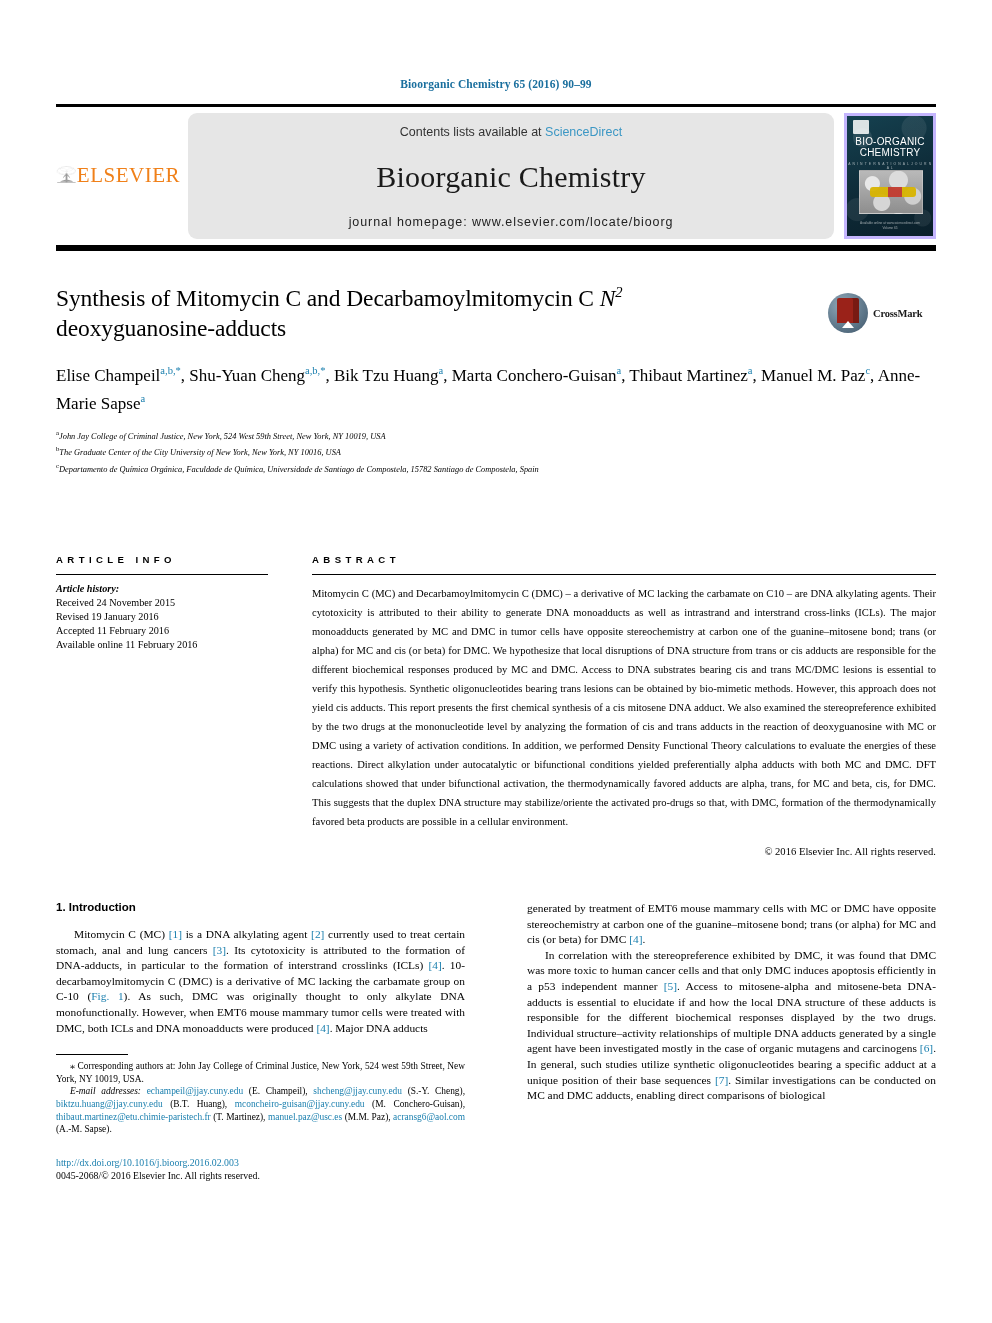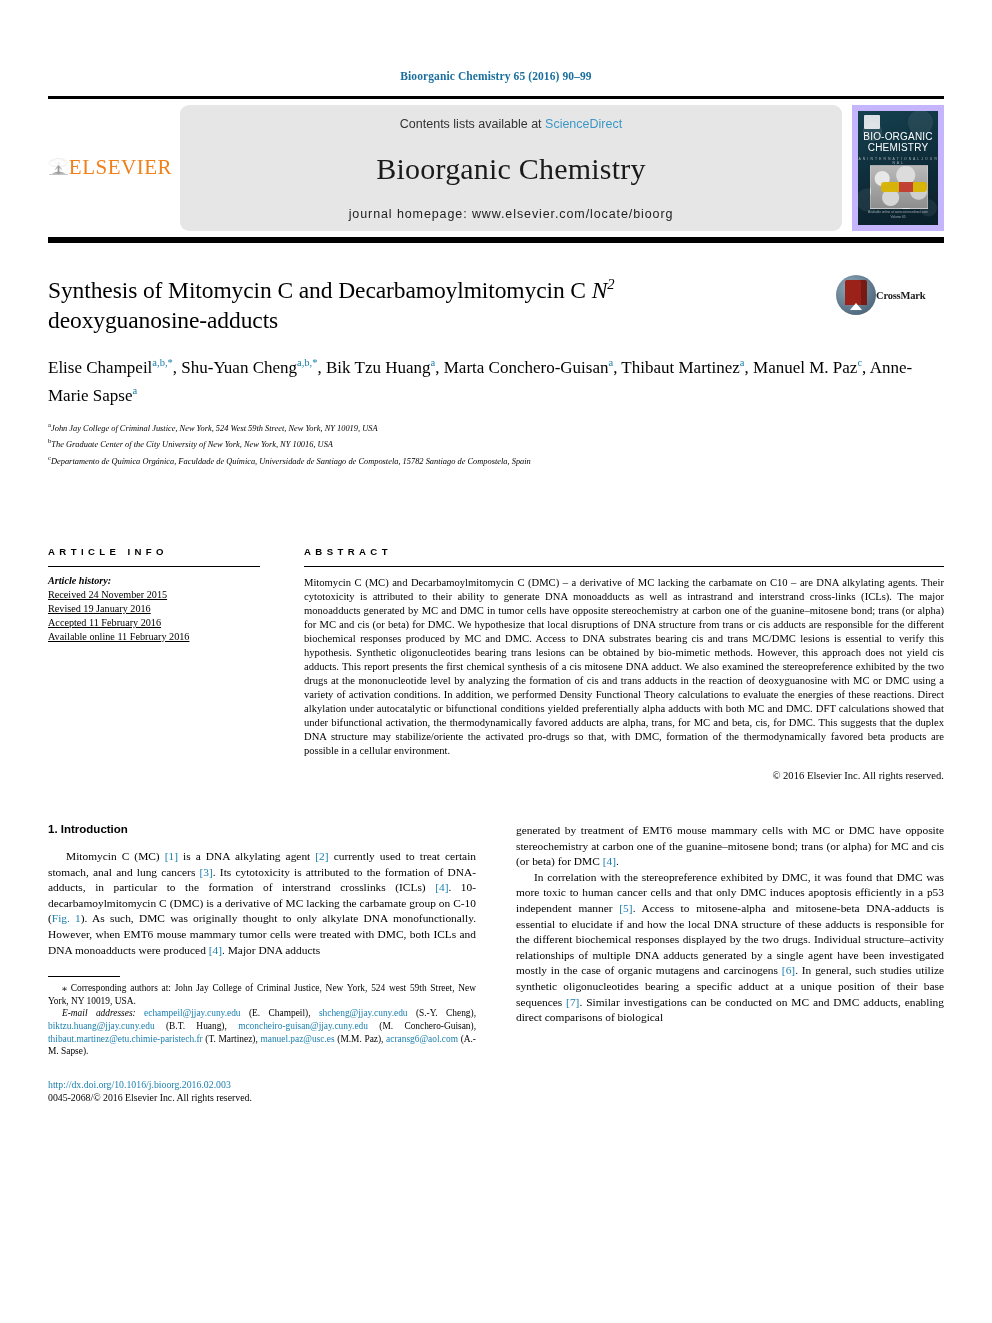--- a/index.html
+++ b/index.html
@@ -12,21 +12,21 @@
     height: 1323px;
     font-family: "Liberation Serif", "DejaVu Serif", serif;
     color: #000000;
     position: relative;
     overflow: hidden;
   }
   .page {
     position: relative;
     width: 992px;
     height: 1323px;
-    padding: 0;
+    padding: 8px;
     box-sizing: border-box;
   }
 
   
   .running-head {
     text-align: center;
     font-size: 11.5px;
     font-weight: bold;
     color: #1a6f9e;
     letter-spacing: 0.1px;
@@ -92,21 +92,21 @@
   }
   .homepage-line {
     font-family: "Liberation Sans", sans-serif;
     font-size: 12.5px;
     color: #222;
     letter-spacing: 0.9px;
   }
   .cover-thumb {
     width: 92px;
     flex: 0 0 92px;
-    border: 6px solid #c4b5fd;
+    border: 3px solid #c4b5fd;
     background: #8b5cf6;
     position: relative;
     overflow: hidden;
     box-sizing: border-box;
   }
   .cover-bg {
     position: absolute; inset: 0;
     background:
       radial-gradient(circle at 18% 18%, rgba(255,255,255,0.10) 0 9px, transparent 10px),
       radial-gradient(circle at 78% 10%, rgba(255,255,255,0.08) 0 12px, transparent 13px),
@@ -182,24 +182,25 @@
     margin: 0;
     padding-right: 120px;
     letter-spacing: -0.1px;
   }
   .article-title .ital { font-style: italic; }
   .article-title sup { font-size: 0.62em; vertical-align: super; font-style: italic;}
 
   .crossmark {
     position: absolute;
     right: 0;
-    top: 6px;
+    top: 16px;
     width: 108px;
     display: flex;
     align-items: center;
+    gap: 5px;
   }
   .cm-badge {
     width: 40px; height: 40px;
     border-radius: 50%;
     background: radial-gradient(circle at 35% 30%, #8fa8b8, #5d7689 60%, #3f566a 100%);
     position: relative;
     flex: 0 0 40px;
   }
   .cm-badge::before {
     content: "";
@@ -277,41 +278,40 @@
   .info-group { padding-top: 7px; padding-bottom: 3px; }
   .info-label {
     font-style: italic;
     font-weight: bold;
     font-size: 10.2px;
     line-height: 14px;
   }
   .info-line {
     font-size: 10.2px;
     line-height: 14px;
-    text-decoration: underline;
   }
   .kw-block { margin-top: 26px; }
   .abstract-body {
     padding-top: 9px;
     font-size: 10.6px;
-    line-height: 14px;
+    line-height: 19px;
     text-align: justify;
   }
   .abstract-body p { margin: 0; }
   .copyright {
     text-align: right;
     font-size: 10.6px;
     margin-top: 11px;
   }
 
   
   .body-cols {
     margin: 40px 48px 0 48px;
     display: flex;
-    gap: 40px;
+    gap: 62px;
     position: relative;
   }
   .body-col {
     flex: 1 1 0;
     width: 0;
   }
   .sec-title {
     font-family: "Liberation Sans", sans-serif;
     font-size: 11.5px;
     font-weight: bold;

